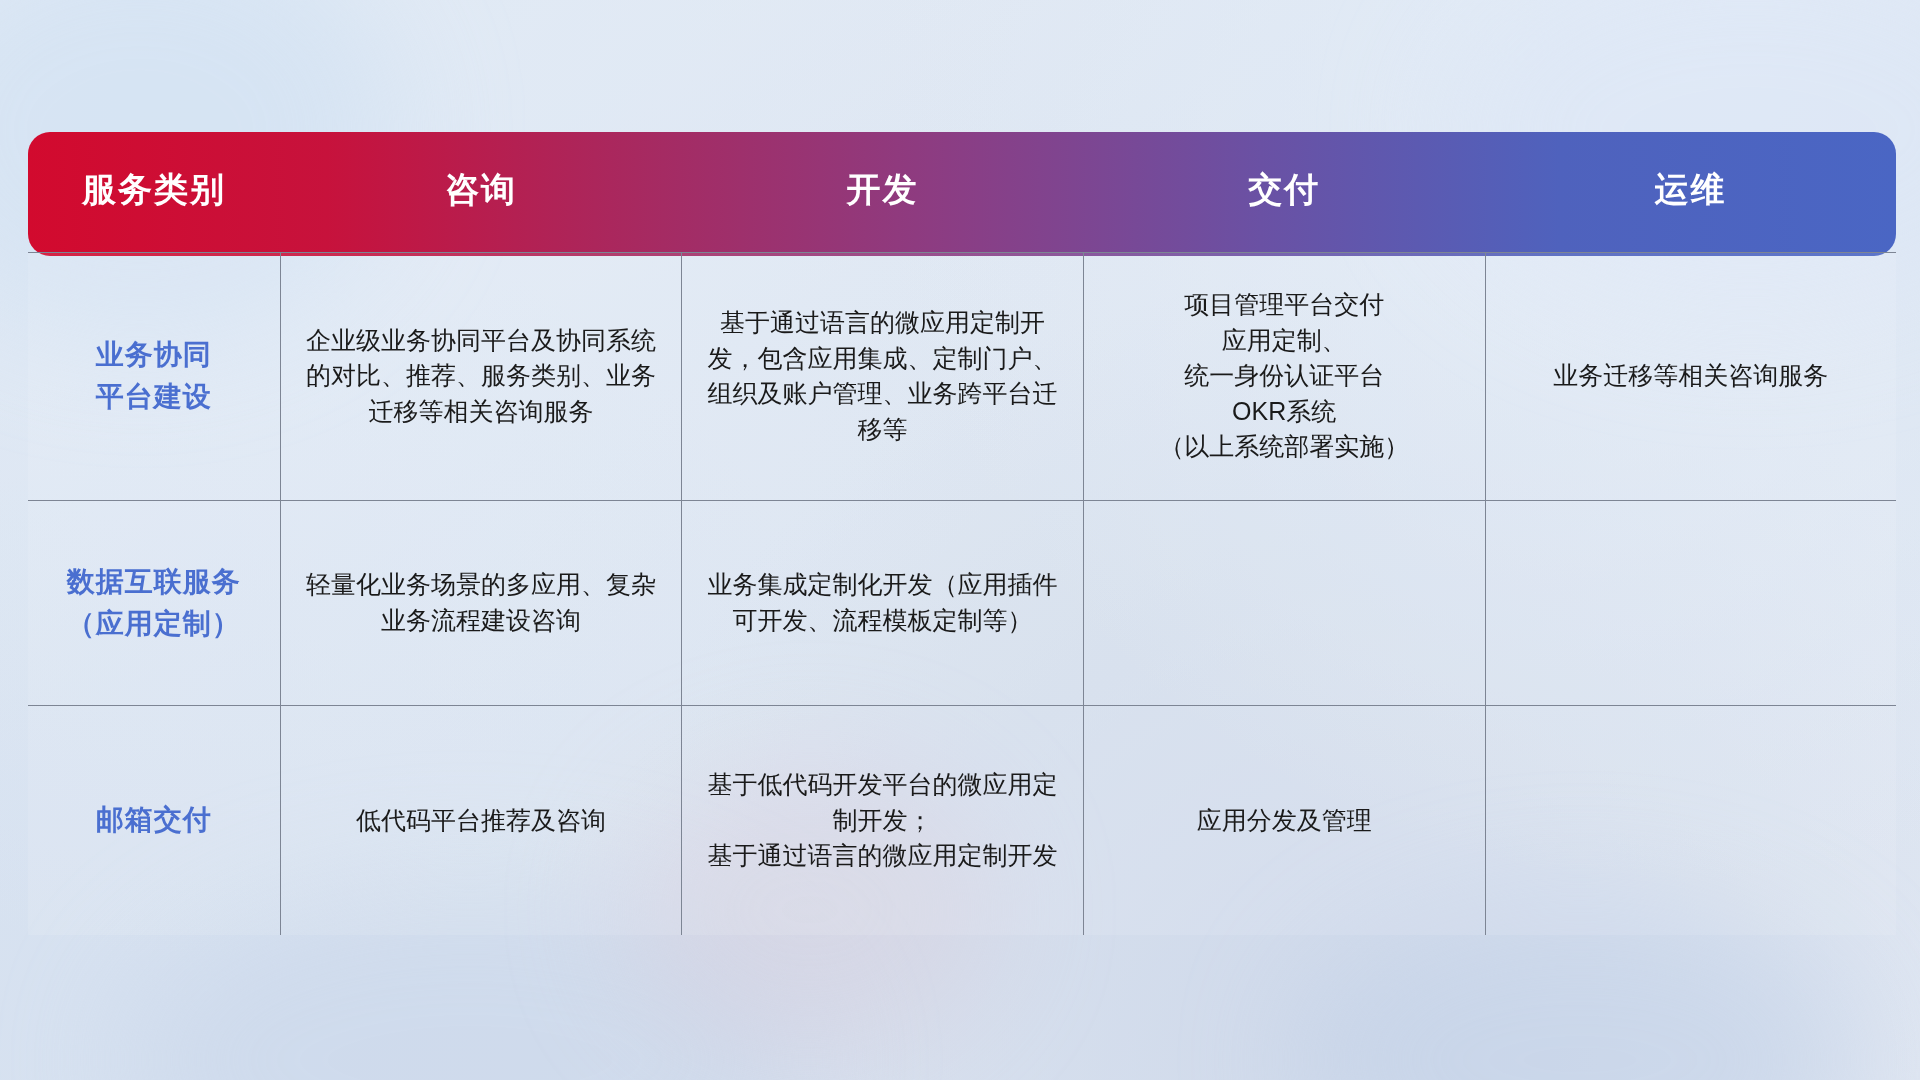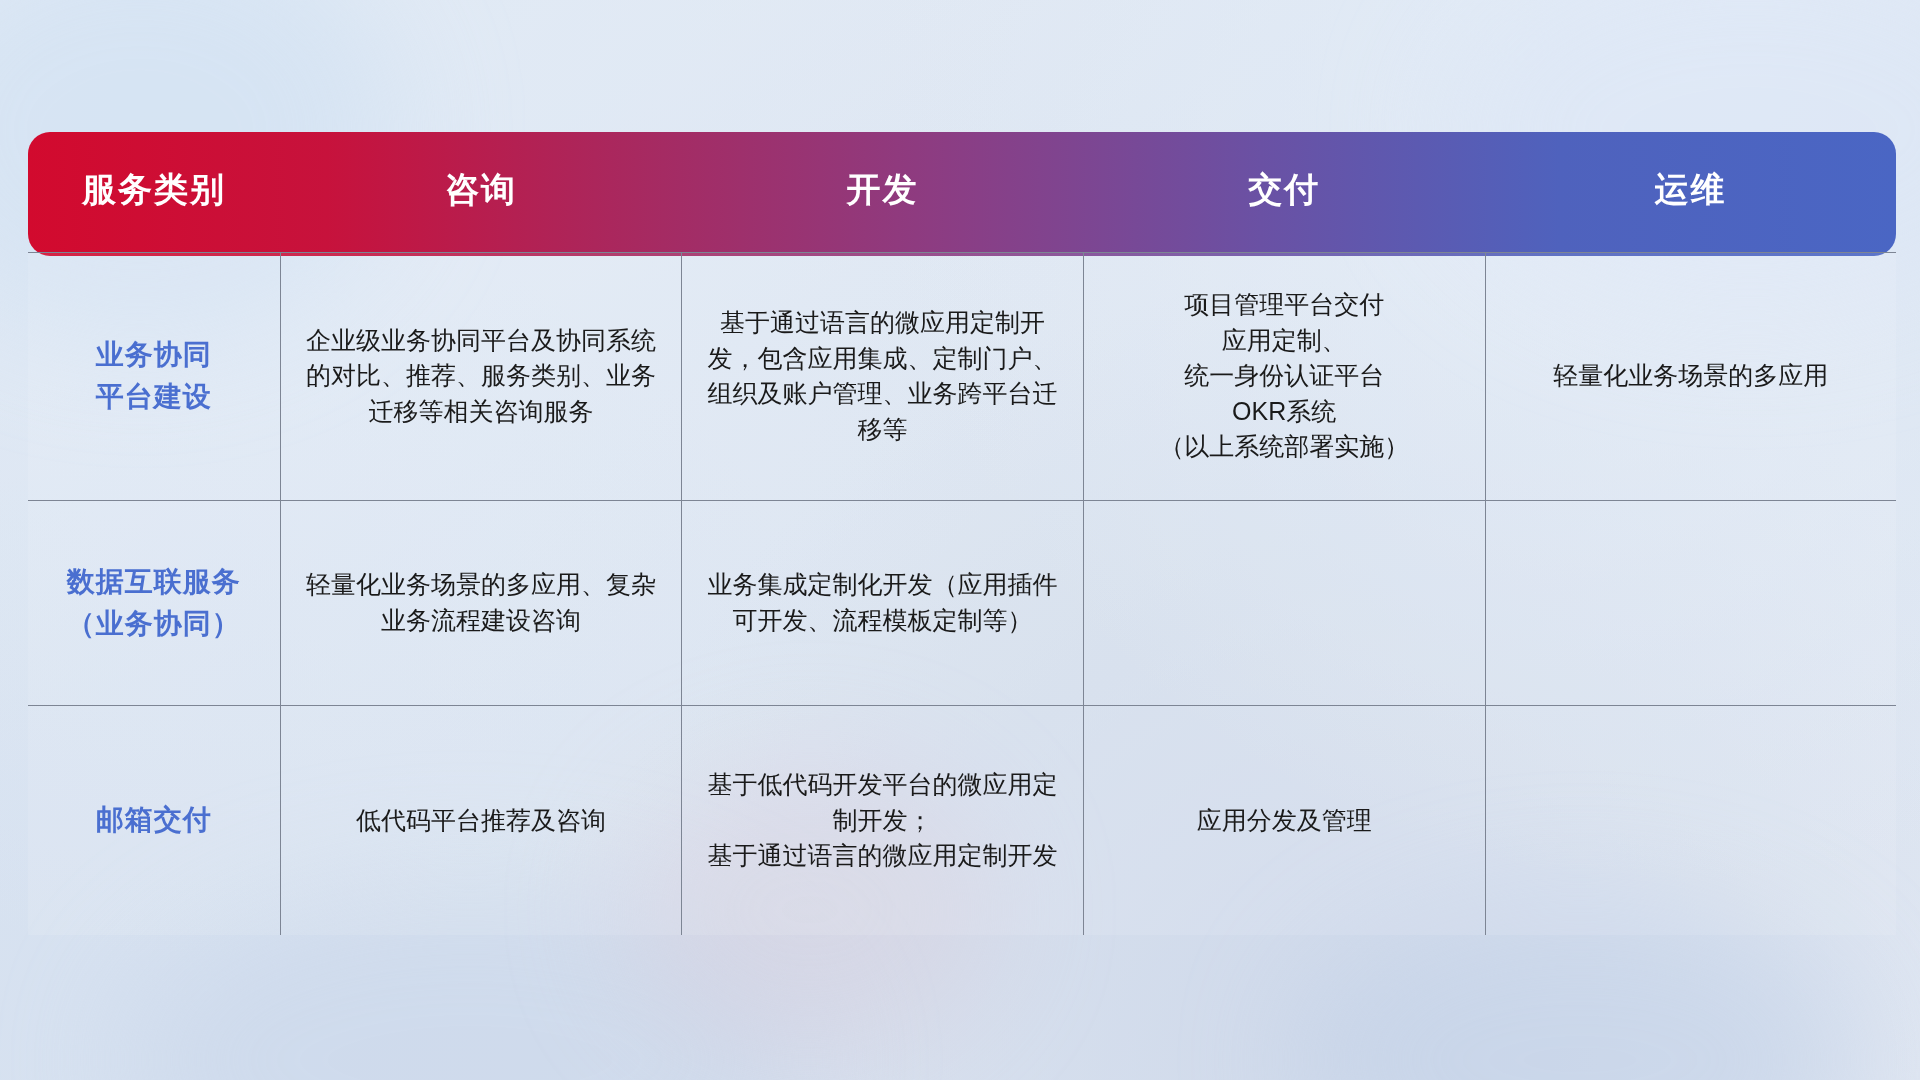--- a/index.html
+++ b/index.html
@@ -160,27 +160,27 @@
           </td>
           <td>企业级业务协同平台及协同系统的对比、推荐、服务类别、业务迁移等相关咨询服务</td>
           <td>基于通过语言的微应用定制开发，包含应用集成、定制门户、组织及账户管理、业务跨平台迁移等</td>
           <td>
             <span class="nowrapline">项目管理平台交付</span>
             <span class="nowrapline">应用定制、</span>
             <span class="nowrapline">统一身份认证平台</span>
             <span class="nowrapline">OKR系统</span>
             <span class="nowrapline">（以上系统部署实施）</span>
           </td>
-          <td>轻量化业务场景的多应用</td>
+          <td>业务迁移等相关咨询服务</td>
         </tr>
 
         <tr class="row-2">
           <td class="cat">
             <span class="nowrapline">数据互联服务</span>
-            <span class="nowrapline">（业务协同）</span>
+            <span class="nowrapline">（应用定制）</span>
           </td>
           <td>轻量化业务场景的多应用、复杂业务流程建设咨询</td>
           <td>业务集成定制化开发（应用插件可开发、流程模板定制等）</td>
           <td></td>
           <td></td>
         </tr>
 
         <tr class="row-3">
           <td class="cat">
             <span class="nowrapline">邮箱交付</span>

